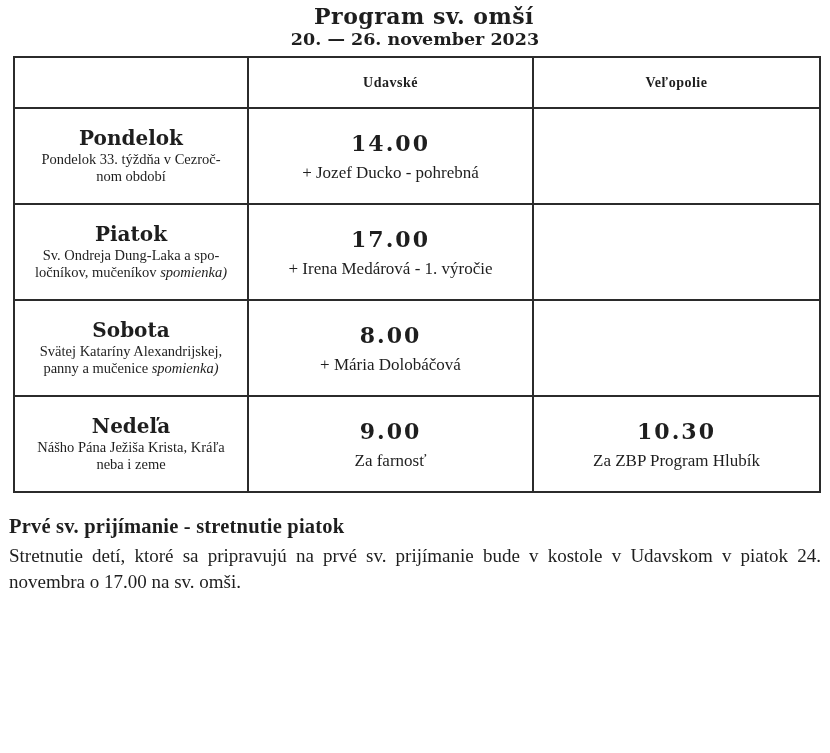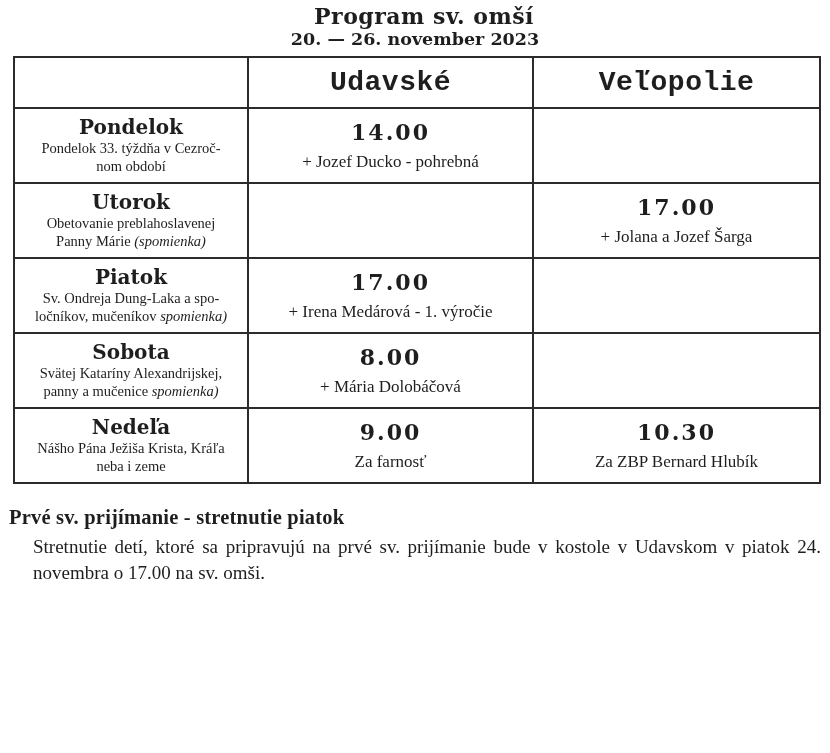--- a/index.html
+++ b/index.html
@@ -39,25 +39,25 @@
     border:2px solid #2b2b2b;
     text-align:center;
     vertical-align:middle;
     padding:2px 4px;
     overflow:hidden;
   }
   col.c-day{width:234px;}
   col.c-udv{width:285px;}
   col.c-vel{width:287px;}
   tr.hdr{height:51px;}
-  tr.day-row{height:75px;}
+  tr.day-row{height:96px;}
   th.place{
-    font-family:Liberation Mono, monospace;
+    font-family:Liberation Serif, serif;
     font-weight:700;
-    font-size:28px;
+    font-size:14px;
     letter-spacing:0.5px;
   }
   .day-name{
     font-family:"DejaVu Serif", serif;
     font-weight:700;
     font-size:20px;
     line-height:1.15;
   }
   .feast{
     font-size:14.5px;
@@ -85,21 +85,20 @@
     font-weight:700;
     font-size:20.5px;
     line-height:1.2;
     letter-spacing:0.2px;
   }
   .footer-body{
     font-size:19px;
     line-height:1.35;
     text-align:justify;
     margin-top:4px;
-    margin-left:24px;
   }
 </style>
 </head>
 <body>
 
 <div class="page">
 
   <div class="doc-title">Program sv. omší</div>
   <div class="doc-subtitle">20. — 26. november 2023</div>
 
@@ -127,35 +126,20 @@
         <td>
           <div class="time">14.00</div>
           <div class="intention">+ Jozef Ducko - pohrebná</div>
         </td>
         <td>
           <div class="time"></div>
           <div class="intention"></div>
         </td>
       </tr>
 
-      <tr class="day-row">
-        <td>
-          <div class="day-name">Utorok</div>
-          <div class="feast"><span class="main">Obetovanie preblahoslavenej
-Panny Márie </span><span class="em">(spomienka)</span></div>
-        </td>
-        <td>
-          <div class="time"></div>
-          <div class="intention"></div>
-        </td>
-        <td>
-          <div class="time">17.00</div>
-          <div class="intention">+ Jolana a Jozef Šarga</div>
-        </td>
-      </tr>
 
 
 
       <tr class="day-row">
         <td>
           <div class="day-name">Piatok</div>
           <div class="feast"><span class="main">Sv. Ondreja Dung-Laka a spo-
 ločníkov, mučeníkov </span><span class="em">spomienka)</span></div>
         </td>
         <td>
@@ -189,21 +173,21 @@
           <div class="day-name">Nedeľa</div>
           <div class="feast"><span class="main">Nášho Pána Ježiša Krista, Kráľa
 neba i zeme</span><span class="em"></span></div>
         </td>
         <td>
           <div class="time">9.00</div>
           <div class="intention">Za farnosť</div>
         </td>
         <td>
           <div class="time">10.30</div>
-          <div class="intention">Za ZBP Bernard Hlubík</div>
+          <div class="intention">Za ZBP Program Hlubík</div>
         </td>
       </tr>
 
     </tbody>
   </table>
 
   <div class="footer">
     <div class="footer-heading">Prvé sv. prijímanie - stretnutie piatok</div>
     <div class="footer-body">Stretnutie detí, ktoré sa pripravujú na prvé sv. prijímanie bude v kostole v Udavskom v piatok 24. novembra o 17.00 na sv. omši.</div>
   </div>

